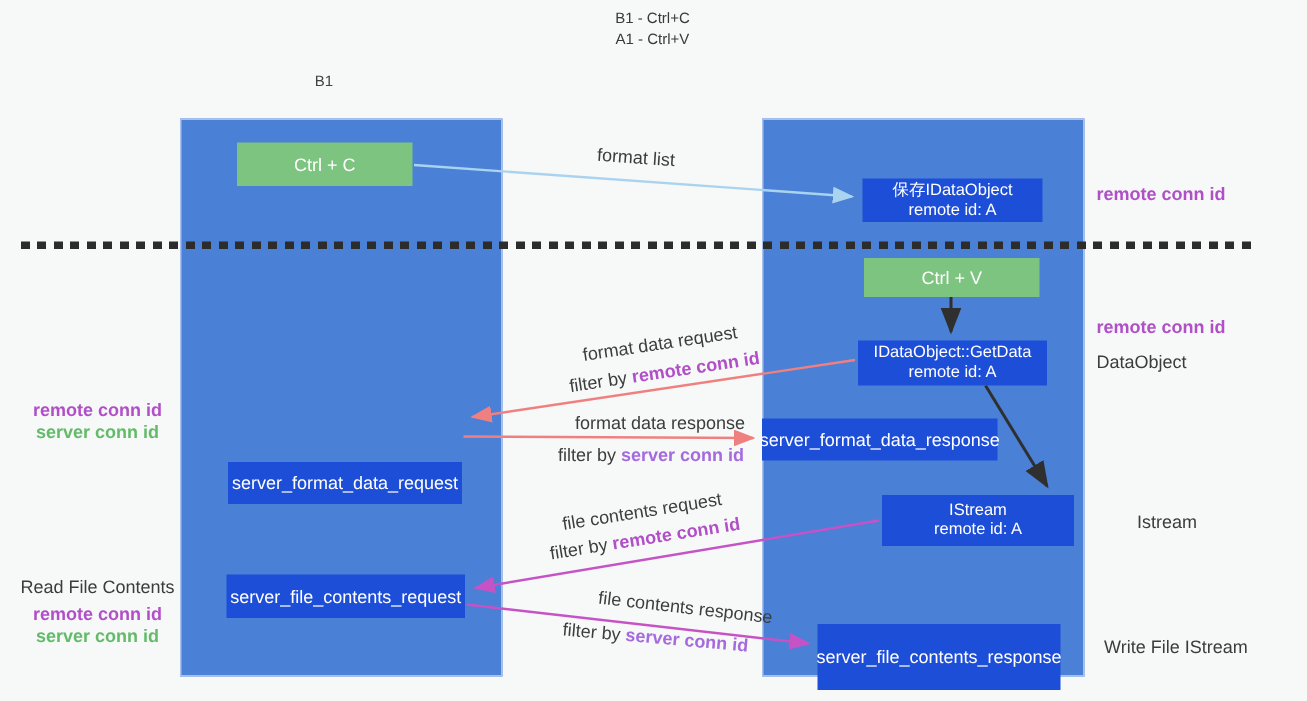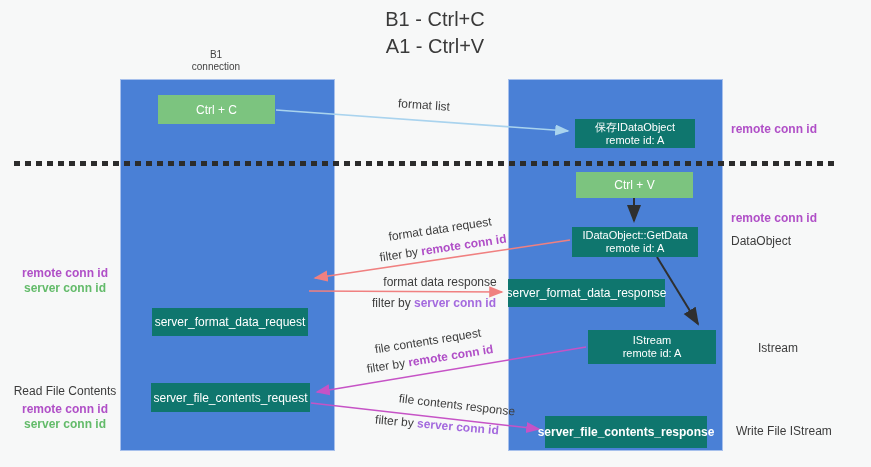--- a/index.html
+++ b/index.html
@@ -1,34 +1,34 @@
 <!DOCTYPE html>
 <html><head>
 <meta charset="utf-8">
 <style>
   html,body { margin:0; padding:0; }
   body { font-family:"Liberation Sans","DejaVu Sans",sans-serif; background:#f7f8f8; }
   .stage { position:relative; width:871px; height:467px; background:#f7f8f8; overflow:hidden; }
 
   .title { position:absolute; left:335px; top:6px; width:200px; text-align:center;
-           font-size:20px; color:#3a3a3a; line-height:1.35; }
+           font-size:10px; color:#3a3a3a; line-height:1.35; }
 
   .lane-header { position:absolute; width:114px; text-align:center; font-size:10px;
                  color:#424242; line-height:1.2; }
 
   .lane { position:absolute; top:79px; height:372px; width:215px;
           background:#4a80d6; border:1px solid #a7c0ec; box-sizing:border-box; }
 
   .divider { position:absolute; left:14px; top:161px; width:820px; height:5px;
              background:repeating-linear-gradient(90deg,#2c2c2c 0 6px,transparent 6px 11px); }
 
   .box { position:absolute; display:flex; flex-direction:column; align-items:center;
          justify-content:center; color:#ffffff; text-align:center; font-size:12px; }
   .box.green  { background:#7cc47f; }
-  .box.orange { background:#0f766e; }
+  .box.orange { background:#1d4ed8; }
   .box .ln { font-size:11px; line-height:13px; }
 
   .caption { position:absolute; font-size:12px; color:#3d3d3d; text-align:center;
              white-space:nowrap; }
   .id-remote { color:#b04fc7; font-weight:bold; }
   .id-server { color:#a46ade; font-weight:bold; }
 
   .side-label { position:absolute; font-size:12px; white-space:nowrap; }
   .purple-bold { color:#b04fc7; font-weight:bold; }
   .green-bold  { color:#63bb6a; font-weight:bold; }
@@ -42,21 +42,20 @@
 
 <div class="stage">
 
   <div class="title">
     <div>B1 - Ctrl+C</div>
     <div>A1 - Ctrl+V</div>
   </div>
 
   <div class="lane-header" style="left:159px; top:49px;">
     <div>B1</div>
-    <div>connection</div>
   </div>
 
   <div class="lane" style="left:120px;"></div>
   <div class="lane" style="left:508px;"></div>
 
   <div class="divider"></div>
 
   <svg class="arrows" width="871" height="467">
     <defs>
       <marker id="m-blue" markerWidth="9" markerHeight="8" refX="8" refY="3.5" orient="auto">
@@ -109,21 +108,21 @@
 
   <div class="box orange" style="left:588px; top:330px; width:128px; height:34px;">
     <div class="ln">IStream</div>
     <div class="ln">remote id: A</div>
   </div>
 
   <div class="box orange" style="left:151px; top:383px; width:159px; height:29px;">
     <div>server_file_contents_request</div>
   </div>
 
-  <div class="box orange" style="left:545px; top:416px; width:162px; height:32px;font-weight:bold;">
+  <div class="box orange" style="left:545px; top:416px; width:162px; height:44px;">
     <div>server_file_contents_response</div>
   </div>
 
   <div class="caption" style="left:384px; top:98px; width:80px; transform:rotate(4deg);">format list</div>
 
   <div class="caption" style="left:375px; top:222px; width:130px; transform:rotate(-8.5deg);">format data request</div>
   <div class="caption" style="left:368px; top:241px; width:150px; transform:rotate(-8.5deg);">
     <span>filter by</span>
     <span class="id-remote">remote conn id</span>
   </div>

